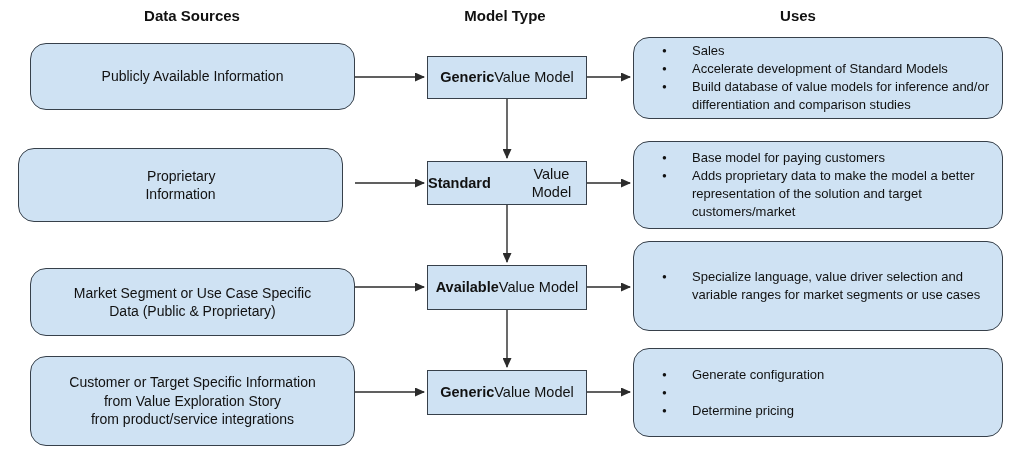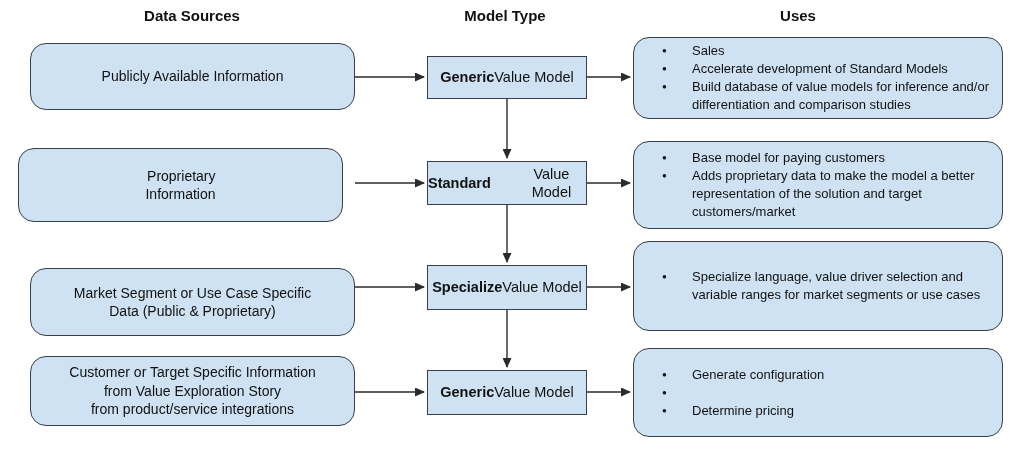--- a/index.html
+++ b/index.html
@@ -102,33 +102,33 @@
       <li>
           <span class="bdot">●</span>
           <span class="btxt">Adds proprietary data to make the model a better representation of the solution and target customers/market</span>
         </li>
     </ul>
   </div>
 
   <div class="box src" style="left:30px; top:254px; width:325px; height:68px;margin-top:14px;">Market Segment or Use Case Specific
 Data (Public &amp; Proprietary)</div>
   <div class="box model" style="left:427px; top:265px; width:160px; height:45px;">
-    <div class="nm">Specialize</div>
+    <div class="nm">Available</div>
     <div>Value Model</div>
   </div>
   <div class="box uses" style="left:633px; top:241px; width:370px; height:90px;">
     <ul class="blist">
       <li>
           <span class="bdot">●</span>
           <span class="btxt">Specialize language, value driver selection and variable ranges for market segments or use cases</span>
         </li>
     </ul>
   </div>
 
-  <div class="box src" style="left:30px; top:356px; width:325px; height:70px;">Customer or Target Specific Information
+  <div class="box src" style="left:30px; top:356px; width:325px; height:90px;">Customer or Target Specific Information
 from Value Exploration Story
 from product/service integrations</div>
   <div class="box model" style="left:427px; top:370px; width:160px; height:45px;">
     <div class="nm">Generic</div>
     <div>Value Model</div>
   </div>
   <div class="box uses" style="left:633px; top:348px; width:370px; height:89px;">
     <ul class="blist">
       <li>
           <span class="bdot">●</span>

